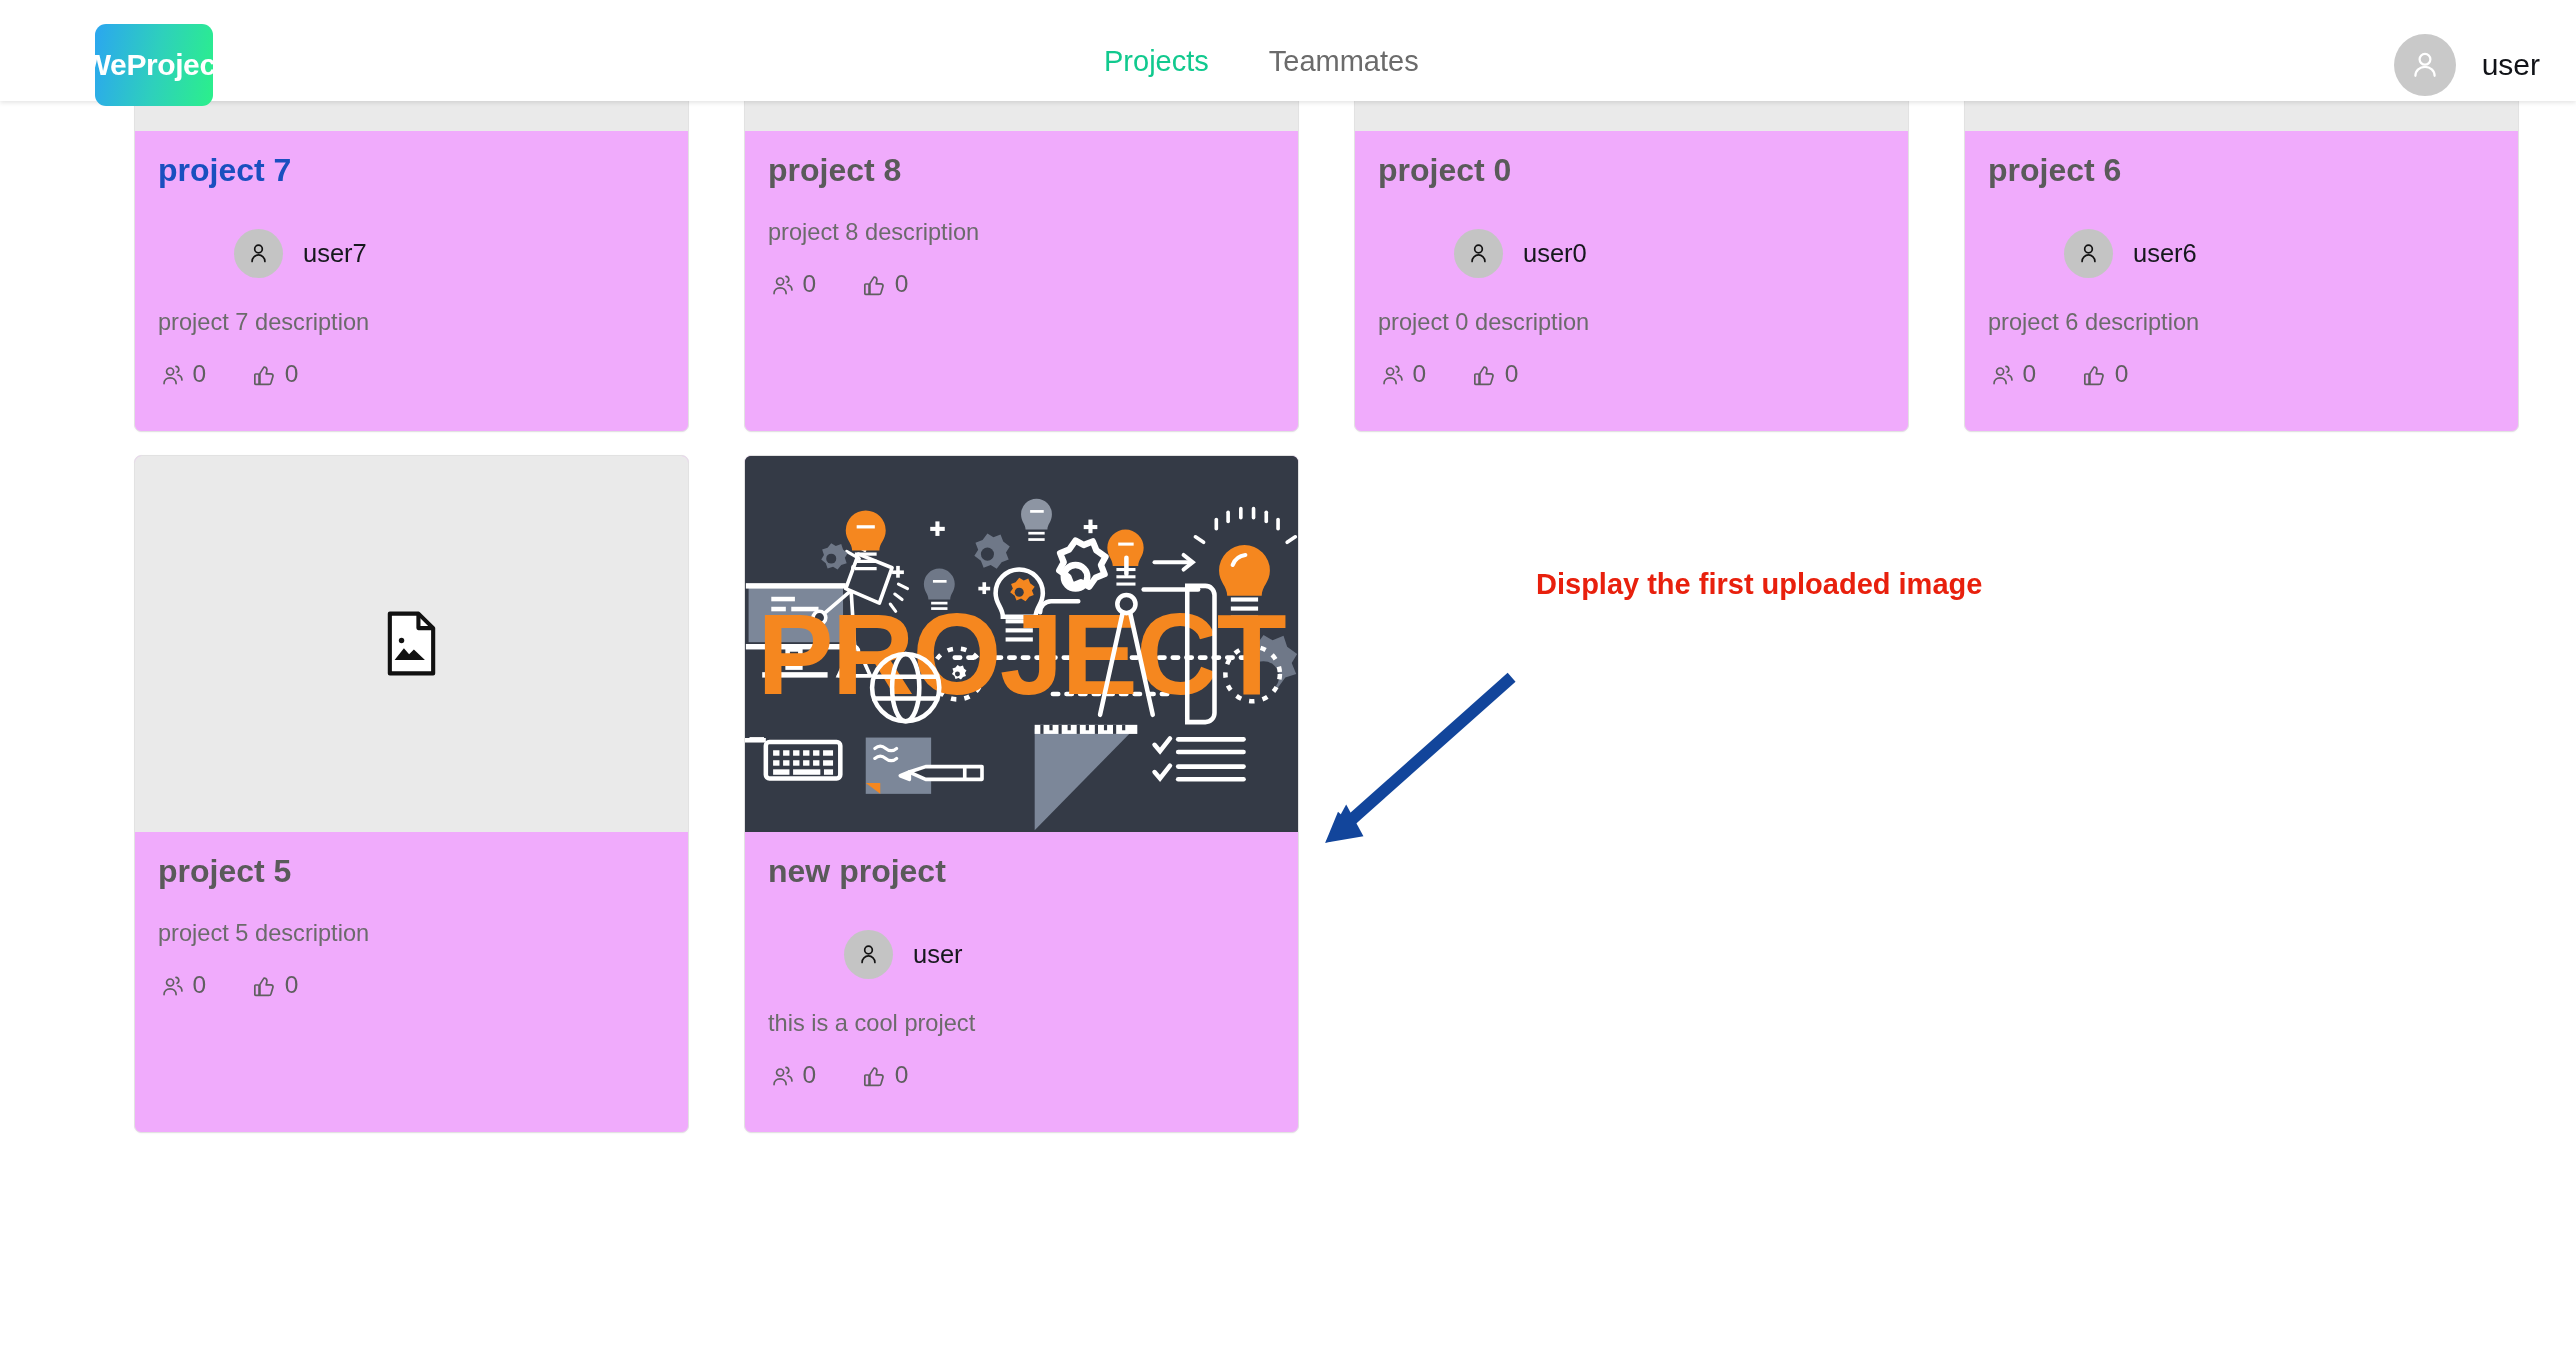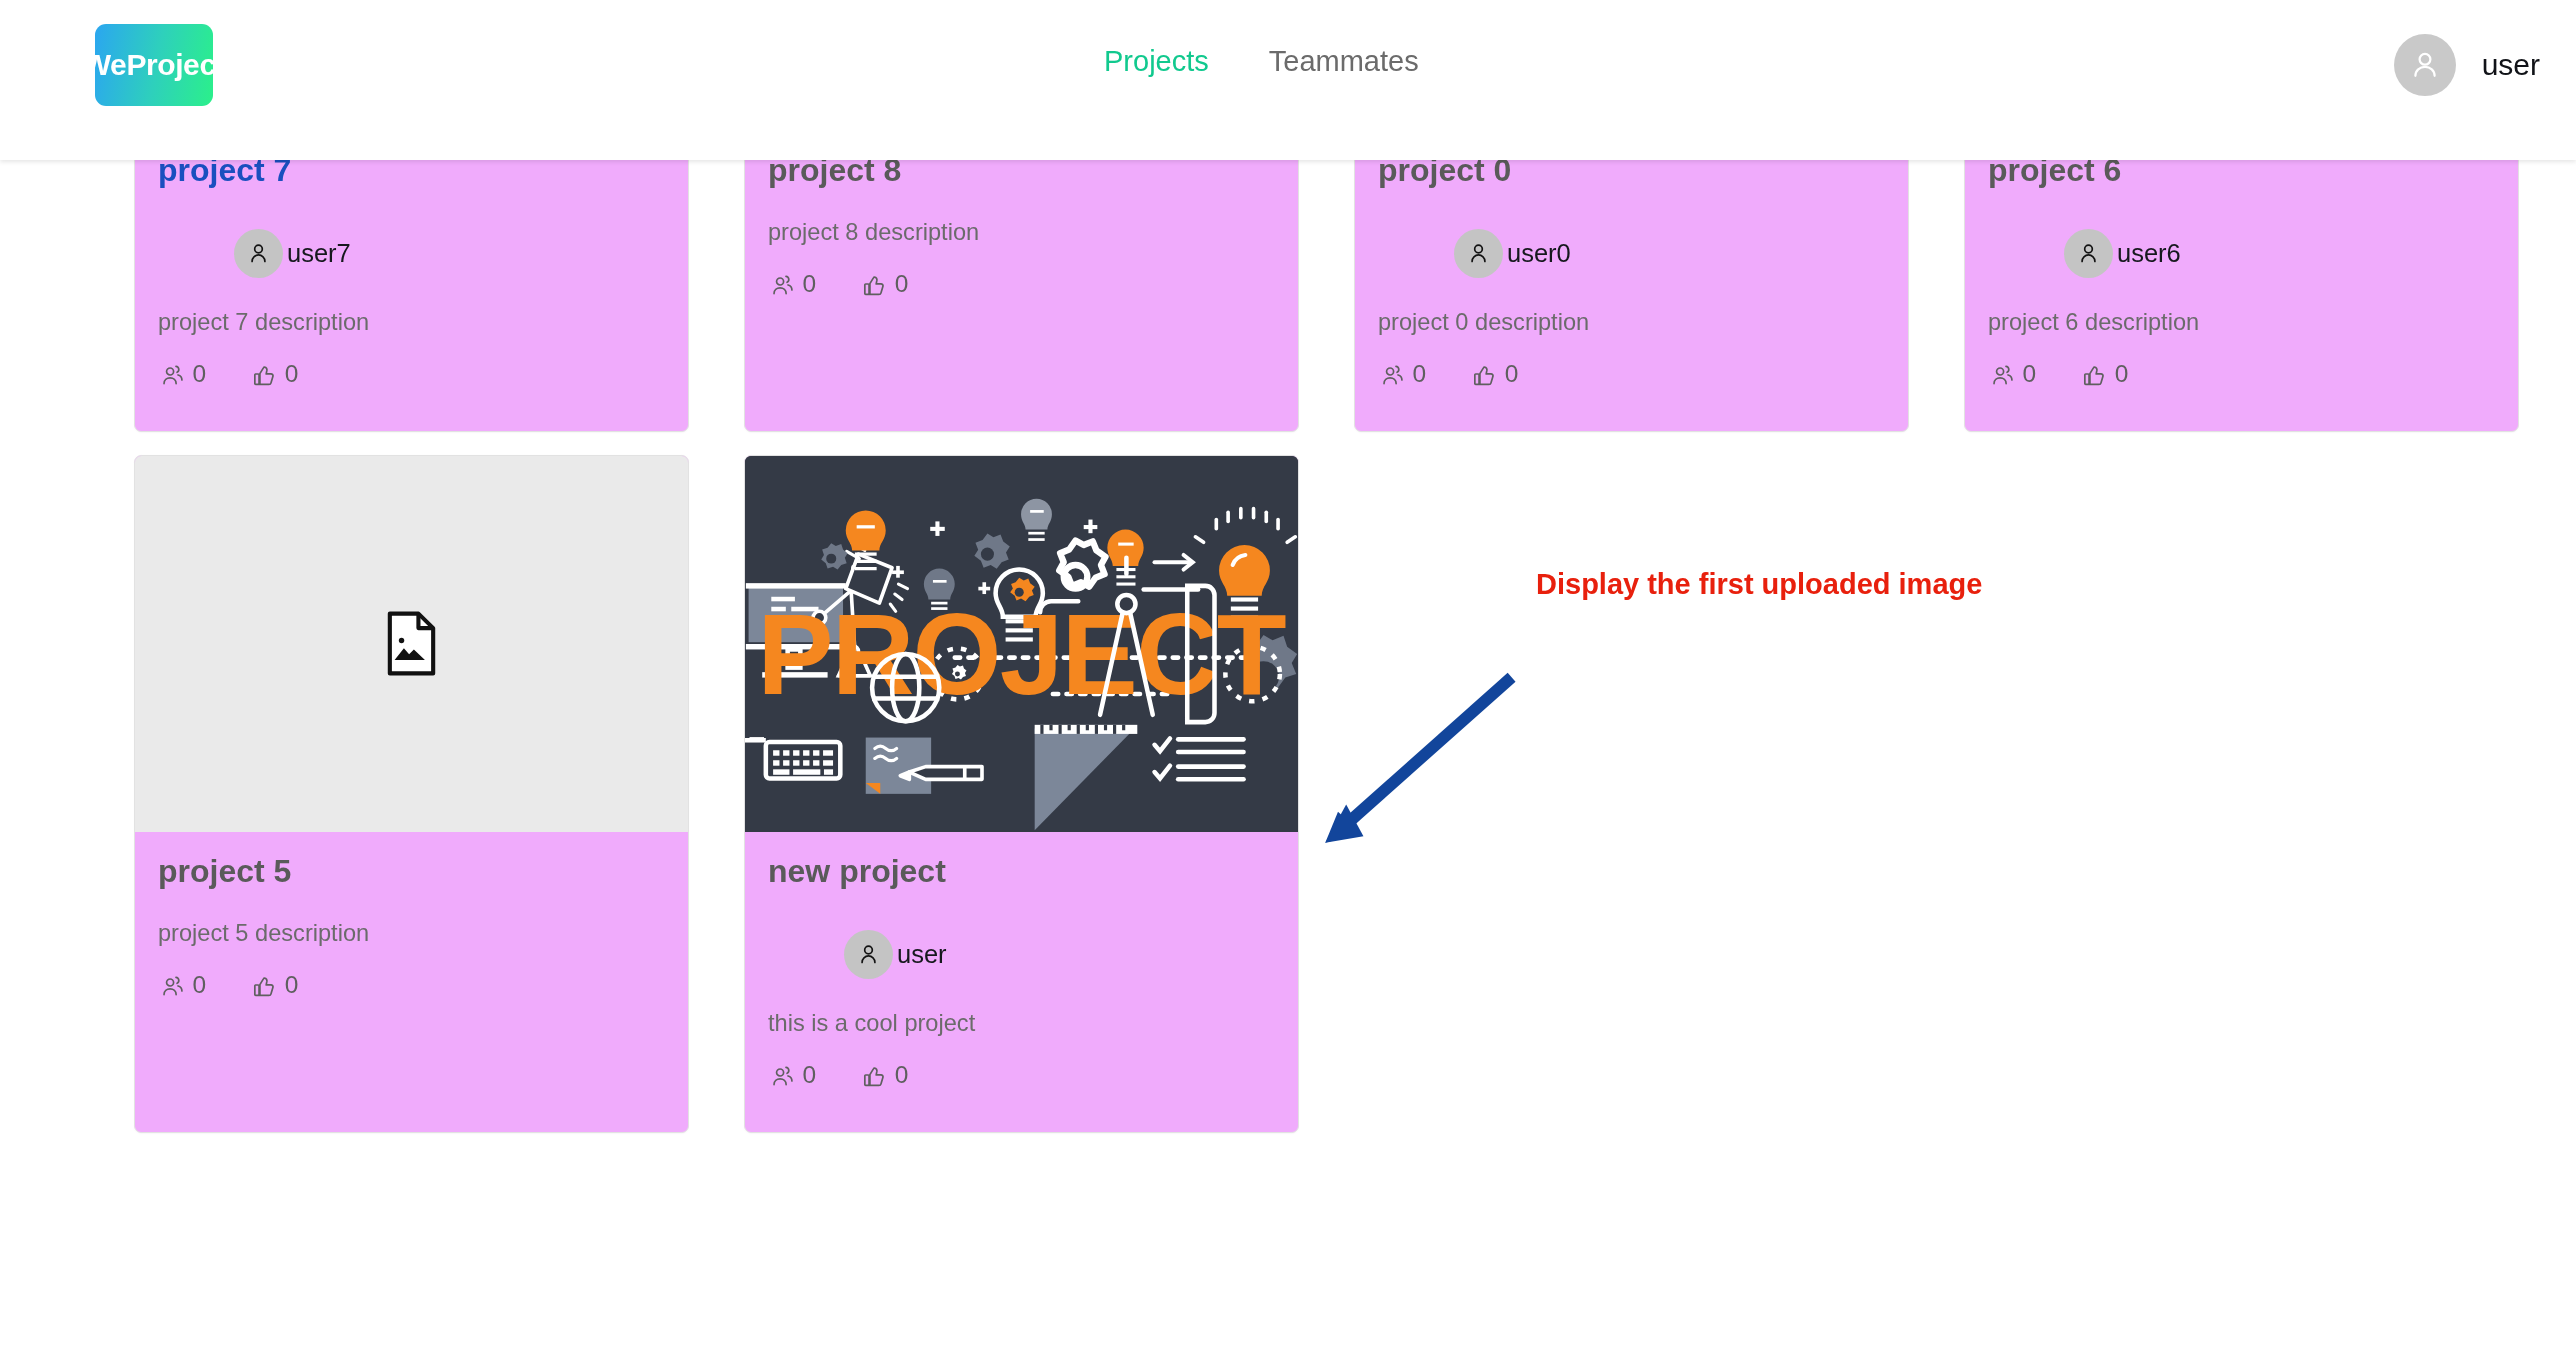--- a/index.html
+++ b/index.html
@@ -10,21 +10,21 @@
     background: #ffffff;
     font-family: "Liberation Sans", sans-serif;
     overflow: hidden;
   }
 
   
   .app-header {
     position: absolute;
     top: 0; left: 0;
     width: 2576px;
-    height: 160px;
+    height: 101px;
     background: #ffffff;
     box-shadow: 0 1.8px 4.5px rgba(0,0,0,0.10);
     z-index: 30;
   }
 
   .brand-logo {
     position: absolute;
     left: 95px;
     top: 23.6px;
     width: 118px;
@@ -122,21 +122,21 @@
     color: #5a5a5a;
     line-height: 1.1;
     white-space: nowrap;
     cursor: pointer;
   }
   .card-title.link-visited { color: #1a4fbf; font-weight: bold; }
 
   .card-owner {
     display: flex;
     align-items: center;
-    gap: 4px;
+    gap: 20px;
     margin-top: 41px;
     padding-left: 76px;
   }
   .owner-avatar {
     width: 49px; height: 49px;
     border-radius: 50%;
     background: #c4c4c4;
     display: flex; align-items: center; justify-content: center;
     flex: none;
   }

